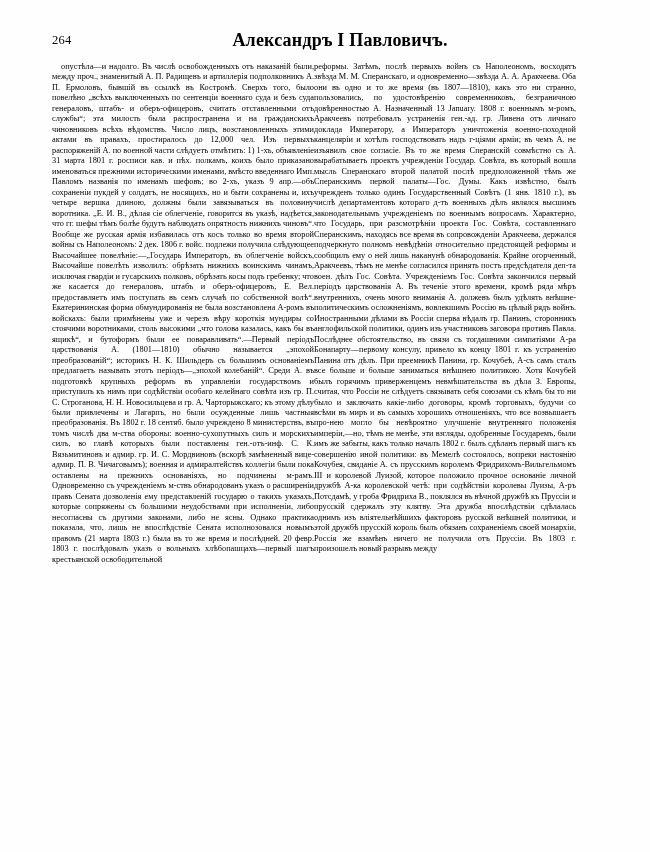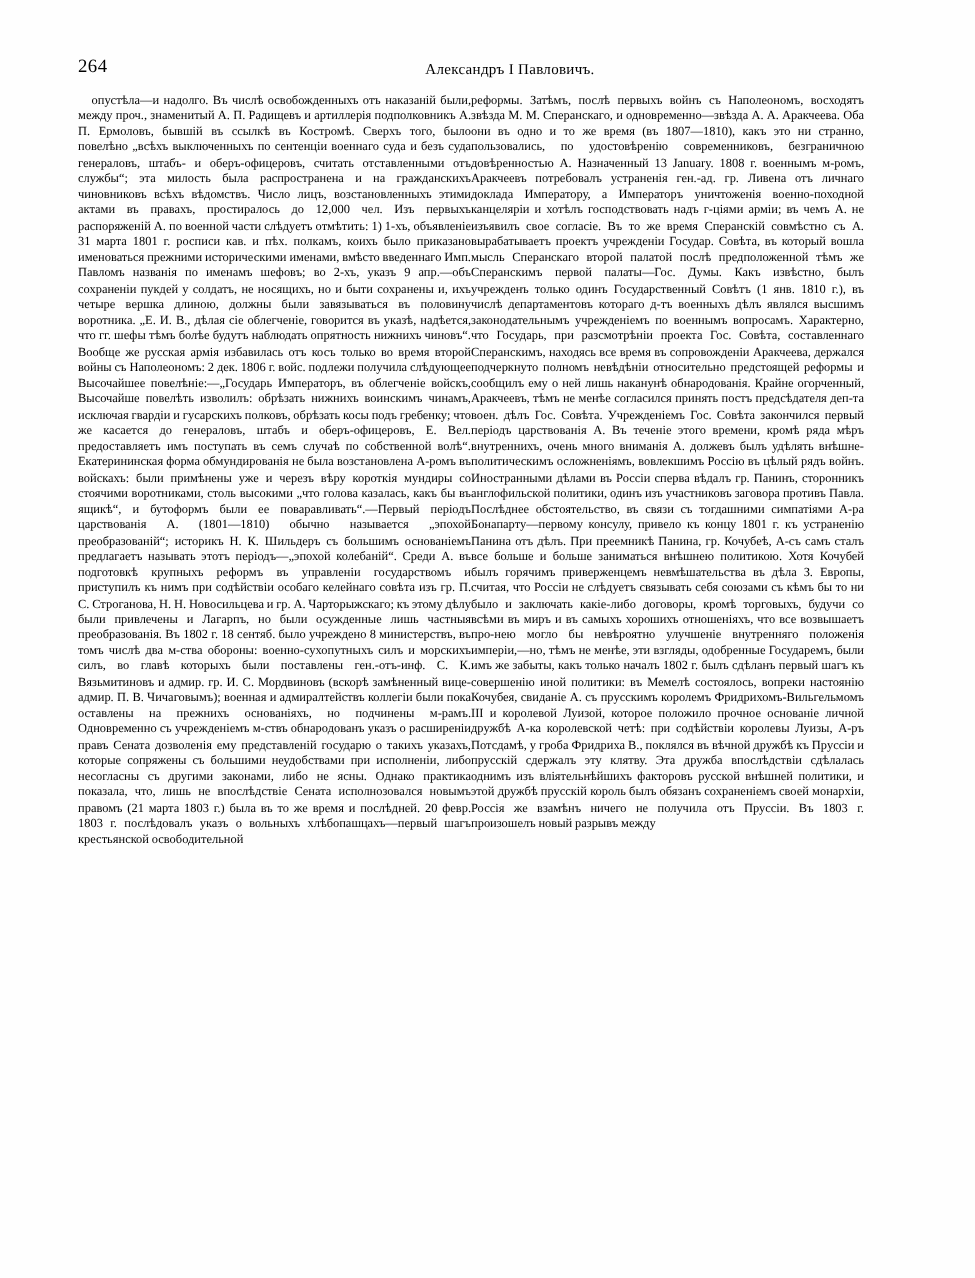--- a/index.html
+++ b/index.html
@@ -17,35 +17,35 @@
   .page {
     position: relative;
     width: 650px;
     height: 852px;
     box-sizing: border-box;
     padding: 28px 52px 20px 52px;
     background: #fefefe;
   }
   .header {
     display: flex;
-    align-items: flex-end;
+    align-items: center;
     justify-content: flex-start;
     height: 24px;
     margin-bottom: 10px;
   }
   .folio {
     font-size: 12.5px;
     letter-spacing: 0.3px;
     width: 90px;
   }
   .running-title {
     flex: 1;
     text-align: center;
-    font-size: 10px;
-    font-weight: normal;
+    font-size: 18px;
+    font-weight: bold;
     letter-spacing: 0.2px;
     padding-right: 60px;
   }
   .columns {
     display: flex;
     gap: 0;
     height: 760px;
   }
   .col {
     width: 262px;

